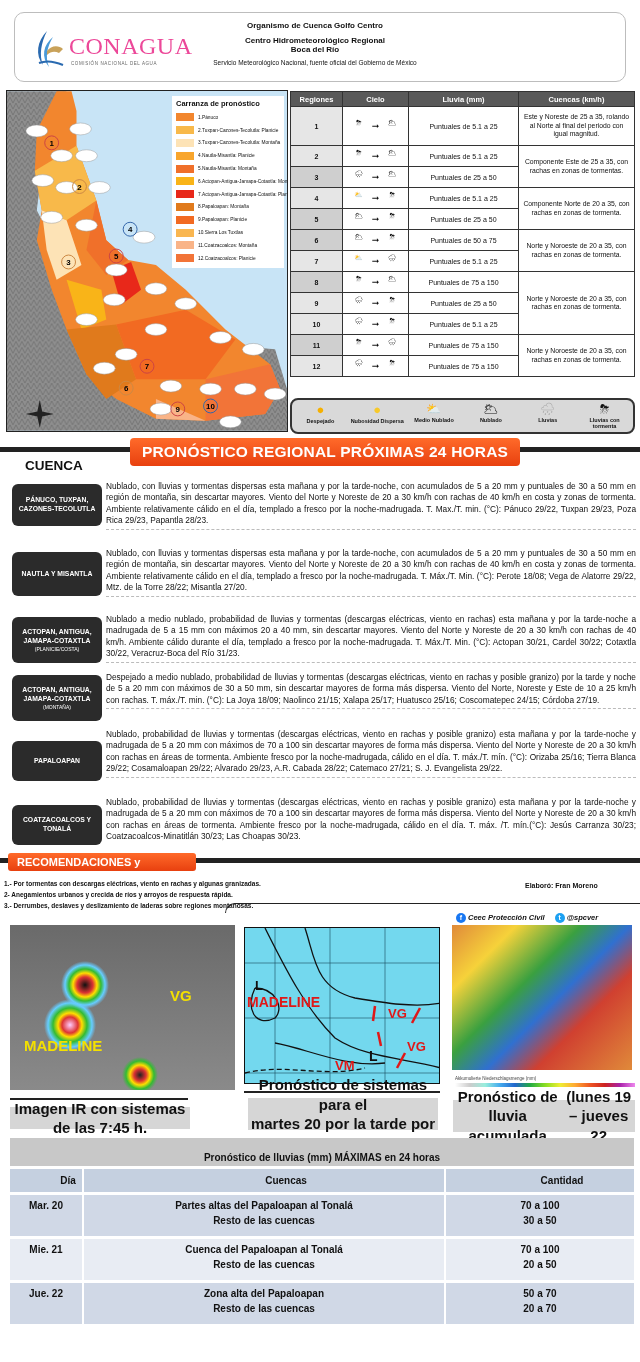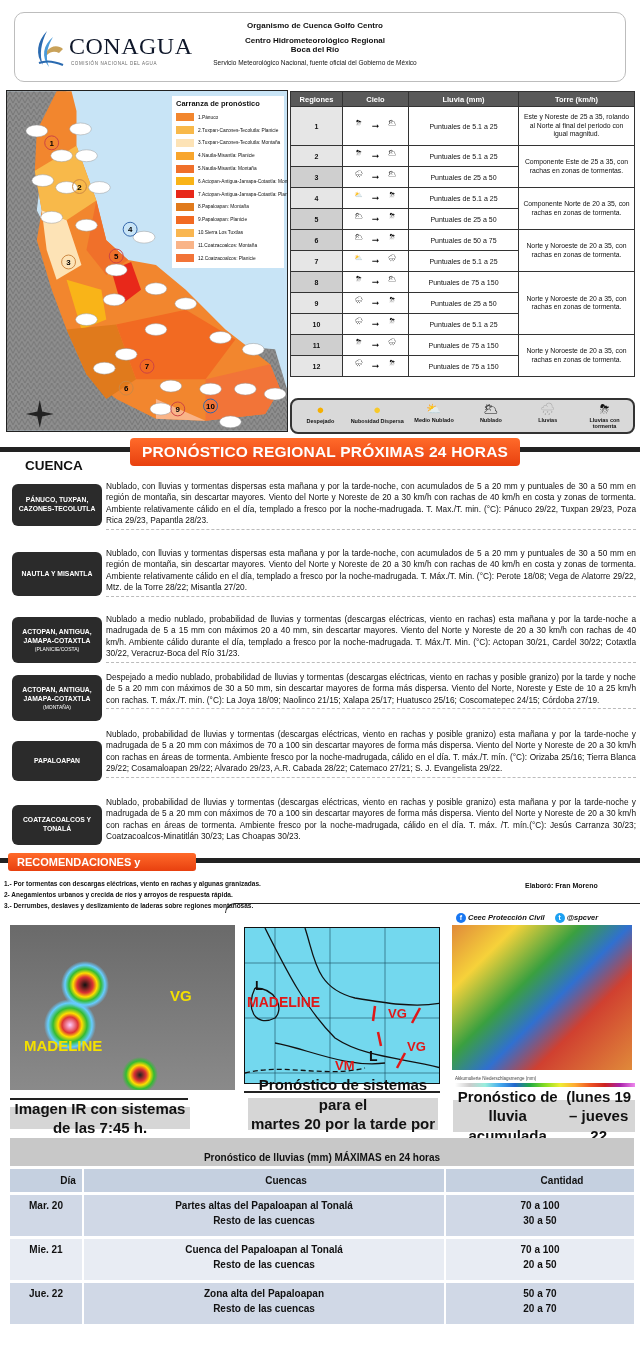--- a/index.html
+++ b/index.html
@@ -2,21 +2,21 @@
 <html><head>
 <meta charset="utf-8">
 <style>
   * { box-sizing: border-box; margin: 0; padding: 0; }
   body { width: 640px; height: 1362px; background: #ffffff; font-family: "Liberation Sans", sans-serif; color: #111; position: relative; overflow: hidden; }
 
   
   .header { position: absolute; left: 14px; top: 12px; width: 612px; height: 70px; border: 1px solid #bdbdbd; border-radius: 10px; background: #fff; }
   .logo { position: absolute; left: 14px; top: 10px; width: 140px; height: 52px; }
   .logo .swoosh { position: absolute; left: 4px; top: 6px; width: 32px; height: 40px; }
-  .logo .brand { position: absolute; left: 40px; top: 10px; font-family: "Liberation Serif", serif; font-size: 24px; color: #0f172a; letter-spacing: 0.5px; }
+  .logo .brand { position: absolute; left: 40px; top: 10px; font-family: "Liberation Serif", serif; font-size: 24px; color: #ec4899; letter-spacing: 0.5px; }
   .logo .sub { position: absolute; left: 42px; top: 38px; font-size: 4.5px; color: #666; letter-spacing: 0.6px; }
   .hdr-text { position: absolute; left: 170px; top: 8px; width: 260px; text-align: center; }
   .hdr-text .l1 { font-size: 8px; font-weight: bold; margin-bottom: 6px; }
   .hdr-text .l2 { font-size: 8px; font-weight: bold; }
   .hdr-text .l3 { font-size: 8px; font-weight: bold; margin-bottom: 5px; }
   .hdr-text .l4 { font-size: 6.5px; }
 
   
   .map { position: absolute; left: 6px; top: 90px; width: 282px; height: 342px; background: #c8e4f6; border: 1px solid #222; overflow: hidden; }
   .map .land { position: absolute; left: 0; top: 0; width: 100%; height: 100%; }
@@ -233,21 +233,21 @@
       </div>
   </div>
 </div>
 
 <table class="rtable">
   <thead>
     <tr>
       <th>Regiones</th>
       <th>Cielo</th>
       <th>Lluvia (mm)</th>
-      <th>Torre (km/h)</th>
+      <th>Cuencas (km/h)</th>
     </tr>
   </thead>
   <tbody>
     <tr style="height:39px">
       <td class="reg">1</td>
       <td class="sky">
           <div class="sky-cell">
             <span class="ic">⛈</span>
             <span class="arrow">➞</span>
             <span class="ic">🌥</span>

